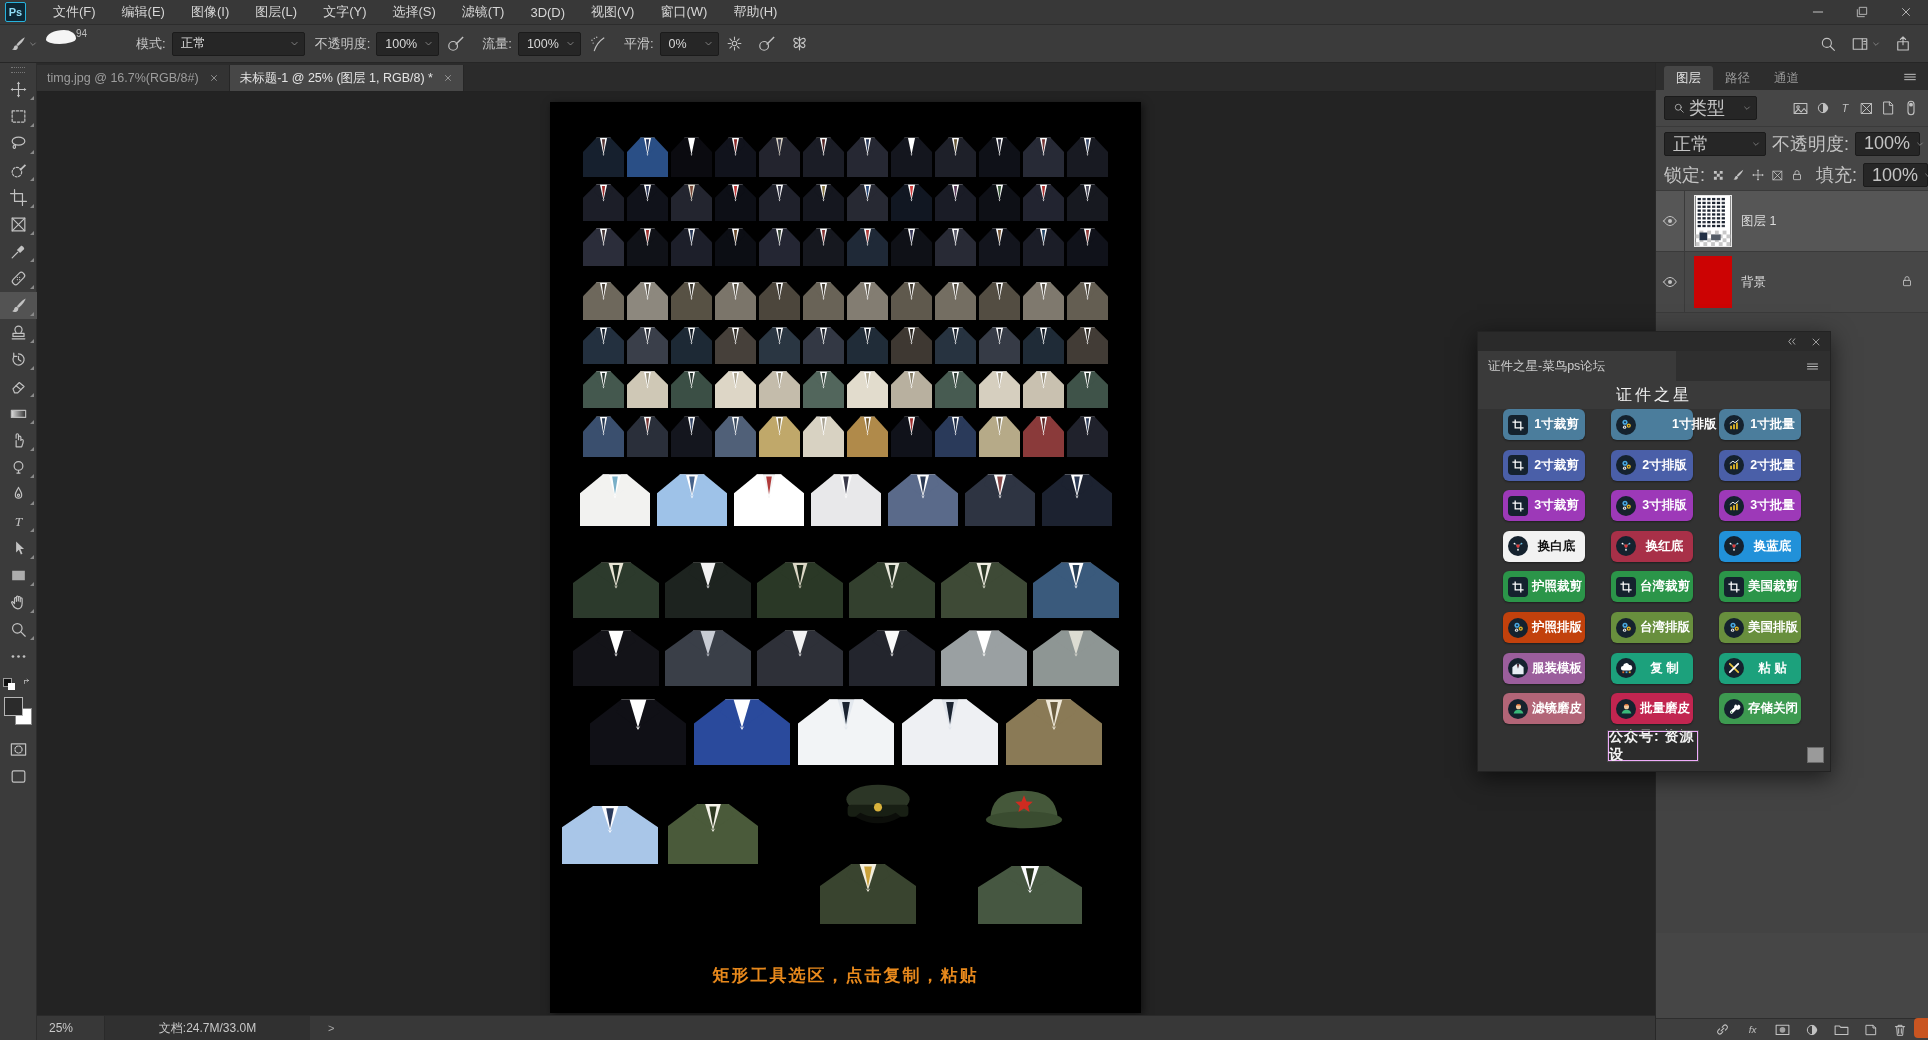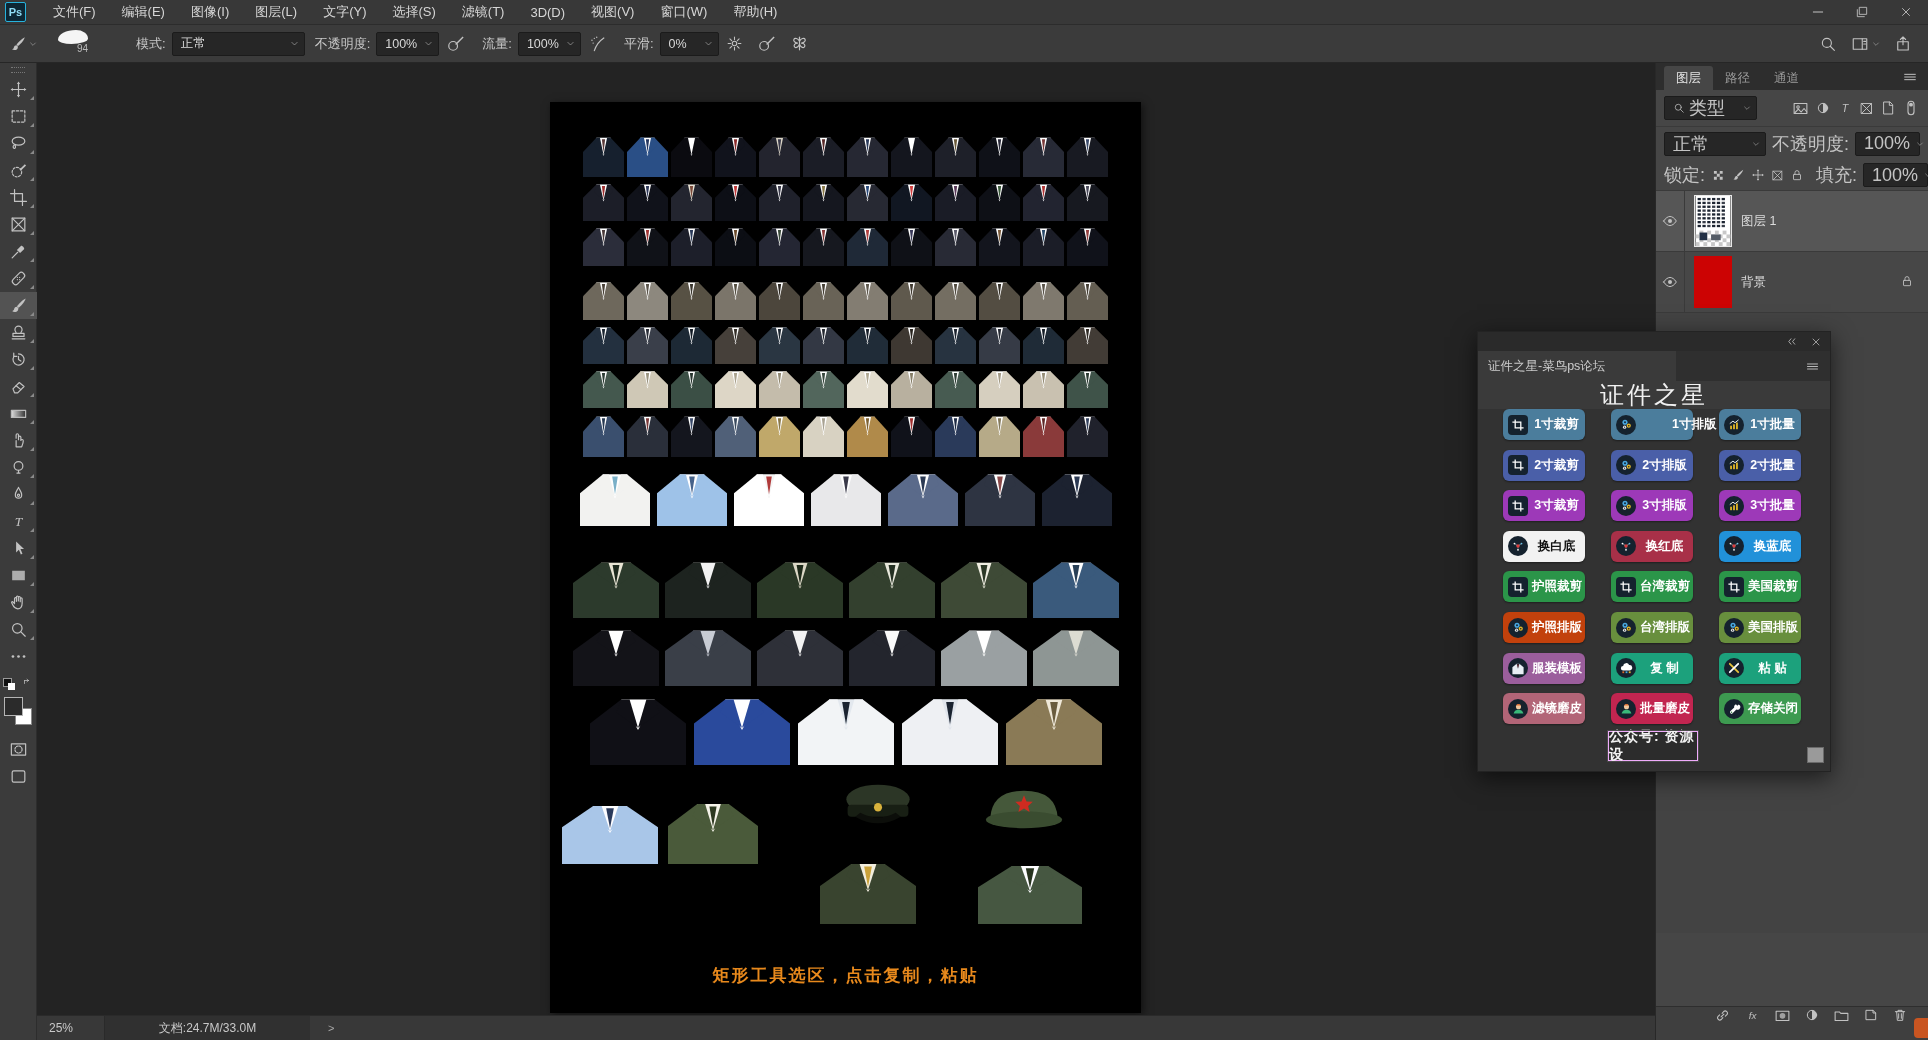--- a/index.html
+++ b/index.html
@@ -20,21 +20,21 @@
   
   #optionsbar{position:absolute;left:0;top:25px;width:100%;height:38px;background:#3b3b3b;
               border-bottom:1px solid #262626;display:flex;align-items:center;box-sizing:border-box;padding-left:6px;}
   .lbl{color:#c8c8c8;font-size:13px;margin:0 6px 0 10px;white-space:nowrap;}
   .ddl{display:inline-flex;align-items:center;justify-content:space-between;background:#262626;
        border:1px solid #1b1b1b;border-radius:2px;height:22px;padding:0 5px 0 8px;color:#d8d8d8;font-size:12.5px;gap:6px;}
   .ddl .chev{color:#9a9a9a;display:flex;}
   .ic{display:inline-flex;align-items:center;justify-content:center;color:#c2c2c2;}
   .obicon{margin:0 7px;}
   #toolpreset{display:flex;align-items:center;gap:2px;margin-right:6px;padding:2px 3px;border-radius:2px;}
-  #brushpreview{width:42px;height:30px;position:relative;margin-right:4px;display:flex;flex-direction:column;align-items:flex-end;}
+  #brushpreview{width:42px;height:30px;position:relative;margin-right:4px;display:flex;flex-direction:row;align-items:flex-start;}
   #brushpreview .stroke{width:30px;height:14px;background:#f5f5f5;border-radius:60% 40% 55% 45%/70% 60% 40% 30%;margin-top:1px;}
   #brushpreview .bsize{font-size:10px;color:#bbb;line-height:10px;}
   #ob-right{margin-left:auto;display:flex;align-items:center;gap:14px;padding-right:16px;}
 
   
   #toolbar{position:absolute;left:0;top:63px;width:37px;bottom:0;background:#3b3b3b;border-right:1px solid #2d2d2d;
            box-sizing:border-box;display:flex;flex-direction:column;align-items:center;}
   #toolbar .grip{width:14px;height:4px;margin:4px 0 3px;border-top:1px dotted #777;border-bottom:1px dotted #777;}
   .tool{width:37px;height:27px;display:flex;align-items:center;justify-content:center;color:#c6c6c6;position:relative;}
   .tool.selected{background:#535353;color:#fff;}
@@ -73,33 +73,33 @@
   #blendrow{height:33px;}
   #lockrow{height:30px;border-bottom:1px solid #3a3a3a;}
   .mini{font-size:18px;color:#c4c4c4;white-space:nowrap;}
   .layer{display:flex;align-items:center;height:60px;border-bottom:1px solid #3a3a3a;background:#474747;}
   .layer.selected{background:#565656;}
   .layer .eyebox{width:28px;height:100%;display:flex;align-items:center;justify-content:center;border-right:1px solid #3a3a3a;color:#cfcfcf;}
   .layer .thumb{width:38px;height:52px;margin:0 9px;box-sizing:border-box;}
   .layer .lname{font-size:12.5px;color:#dcdcdc;flex:1;}
   .layer .lockic{margin-right:14px;color:#cfcfcf;}
   #layersempty{background:#434343;}
-  #dockfooter{position:absolute;left:0;right:0;bottom:0;height:34px;background:#3f3f3f;border-top:1px solid #2e2e2e;
-              display:flex;align-items:flex-start;gap:13px;padding-left:58px;box-sizing:border-box;color:#b2b2b2;}
+  #dockfooter{position:absolute;left:0;right:0;bottom:0;height:22px;background:#3f3f3f;border-top:1px solid #2e2e2e;
+              display:flex;align-items:center;gap:13px;padding-left:58px;box-sizing:border-box;color:#b2b2b2;}
   #notif{position:absolute;right:0;bottom:2px;width:14px;height:20px;background:#d8581e;border-radius:4px 0 0 4px;opacity:.9;}
 
   
   #plugin{position:absolute;left:1477px;top:331px;width:354px;height:441px;background:#323232;
           border:1px solid #232323;box-shadow:0 6px 22px rgba(0,0,0,.6);box-sizing:border-box;}
   #plugin-strip{height:19px;background:#2a2a2a;display:flex;align-items:center;justify-content:flex-end;gap:12px;padding-right:8px;color:#b5b5b5;}
   #plugin-tabrow{height:30px;background:#2f2f2f;display:flex;align-items:stretch;position:relative;}
   #plugin-tab{width:188px;background:#3a3a3a;display:flex;align-items:center;padding-left:10px;font-size:12.5px;color:#cccccc;}
   #plugin-menu{position:absolute;right:10px;top:8px;color:#bdbdbd;}
   #plugin-title{height:28px;background:#3a3a3a;display:flex;align-items:center;justify-content:center;
-                font-size:24px;color:#f1f1f1;letter-spacing:3px;}
+                font-size:16px;color:#f1f1f1;letter-spacing:3px;}
   .pbtn{position:absolute;width:82px;height:31px;border-radius:6px;display:flex;align-items:center;gap:4px;
         padding:0 4px 0 5px;box-sizing:border-box;color:#fff;font-size:12.5px;font-weight:bold;white-space:nowrap;
         box-shadow:0 1px 2px rgba(0,0,0,.4);}
   .pbtn .bic{flex:0 0 auto;width:20px;height:20px;border-radius:50%;background:#15222e;display:flex;align-items:center;justify-content:center;}
   .pbtn .bic.sq{border-radius:4px;}
   .pbtn .blabel{flex:1;text-align:center;}
   #pbadge{position:absolute;left:130px;top:399px;width:88px;height:28px;border:1px solid #f0abfc;outline:1px solid #4a4a4a;
           background:#2c2c2c;display:flex;align-items:center;justify-content:center;font-size:14px;font-weight:bold;color:#f2f2f2;letter-spacing:1px;}
   #pgrip{position:absolute;right:6px;bottom:8px;width:15px;height:14px;background:#9a9a9a;border:1px solid #6a6a6a;}
 </style>
@@ -509,20 +509,42 @@
     <div class="tool">
         <i class="ic">
           <svg viewBox="0 0 24 24" width="19" height="19" fill="none" stroke="currentColor" stroke-width="1.5" stroke-linecap="round" stroke-linejoin="round">
             <rect x="4" y="5" width="16" height="14" rx="2"></rect>
           </svg>
         </i>
       </div>
   </div>
 
   <div id="docarea">
+    <div id="tabbar">
+        <div class="doctab">
+          <span>timg.jpg @ 16.7%(RGB/8#)</span>
+          <span class="x">
+            <i class="ic">
+              <svg viewBox="0 0 24 24" width="10" height="10" fill="none" stroke="currentColor" stroke-width="1.5" stroke-linecap="round" stroke-linejoin="round">
+                <path d="M6 6l12 12M18 6L6 18"></path>
+              </svg>
+            </i>
+          </span>
+        </div>
+        <div class="doctab active">
+          <span>未标题-1 @ 25% (图层 1, RGB/8) *</span>
+          <span class="x">
+            <i class="ic">
+              <svg viewBox="0 0 24 24" width="10" height="10" fill="none" stroke="currentColor" stroke-width="1.5" stroke-linecap="round" stroke-linejoin="round">
+                <path d="M6 6l12 12M18 6L6 18"></path>
+              </svg>
+            </i>
+          </span>
+        </div>
+      </div>
     <div id="pasteboard">
       <div id="document" style="background: #000000;">
           <div class="suit" style="left: 33px; top: 33px; width: 41px; height: 42px;">
             <svg viewBox="0 0 40 32" preserveAspectRatio="none" width="100%" height="100%">
     <polygon points="0,32 0,13 13,2 27,2 40,13 40,32" fill="#16202e"></polygon>
     <polygon points="13,2 20,16 27,2" fill="#fff"></polygon>
     <polygon points="13,2 16.5,2 20,15 11,8" fill="#16202e"></polygon>
     <polygon points="27,2 23.5,2 20,15 29,8" fill="#16202e"></polygon>
     <polygon points="18.4,3.2 21.6,3.2 20,13.5" fill="#5a3a3a"></polygon>
   </svg>

